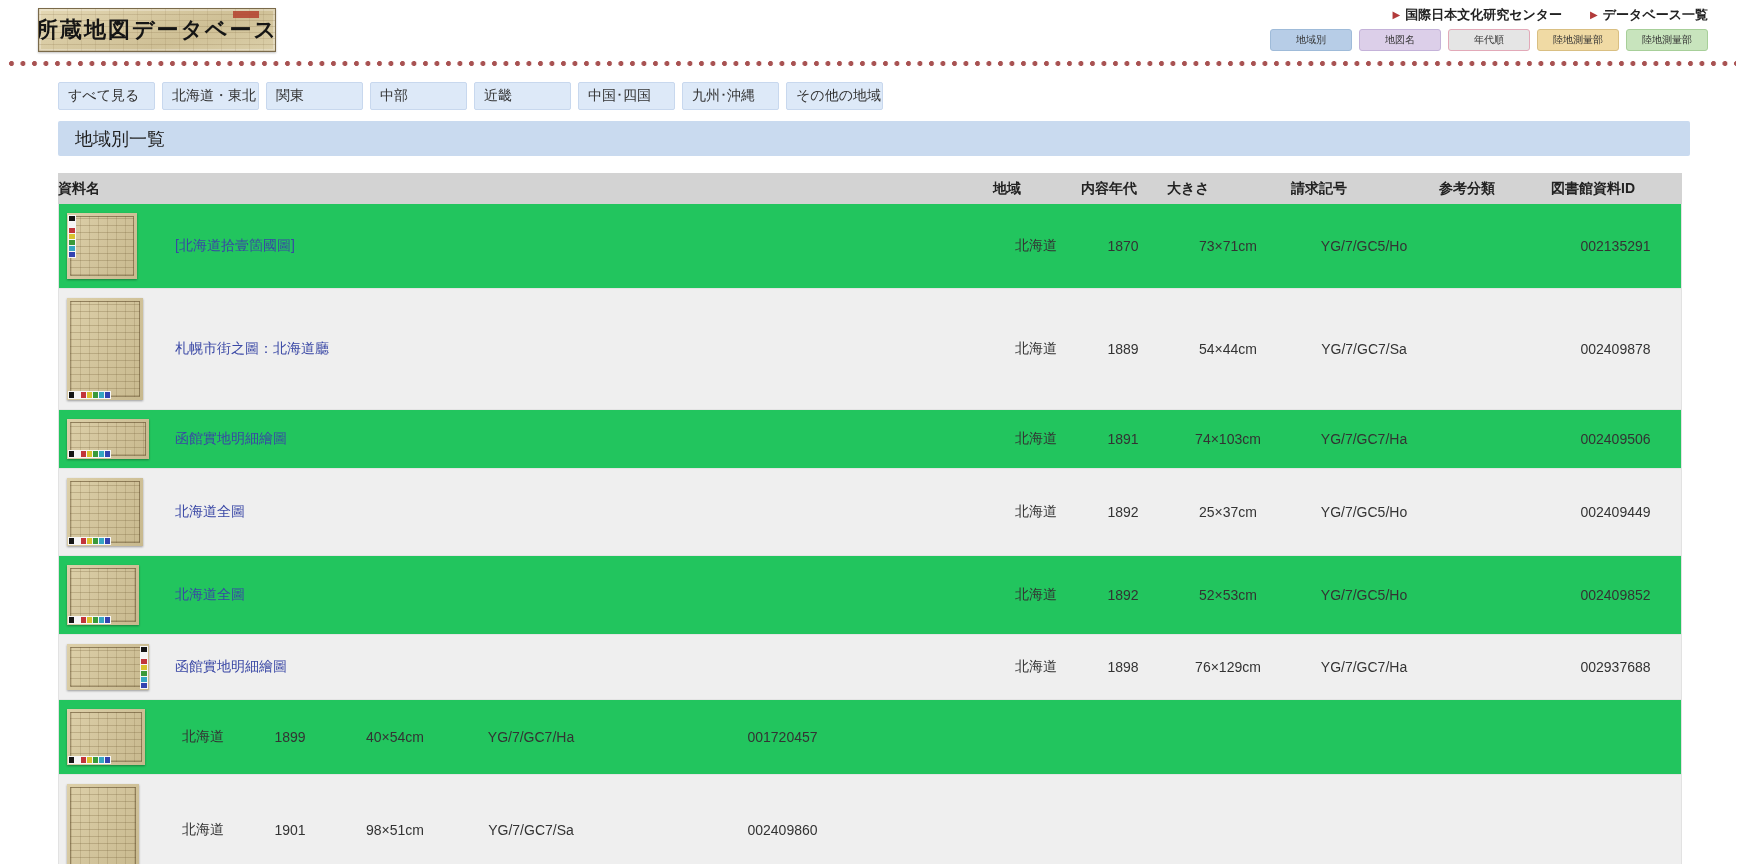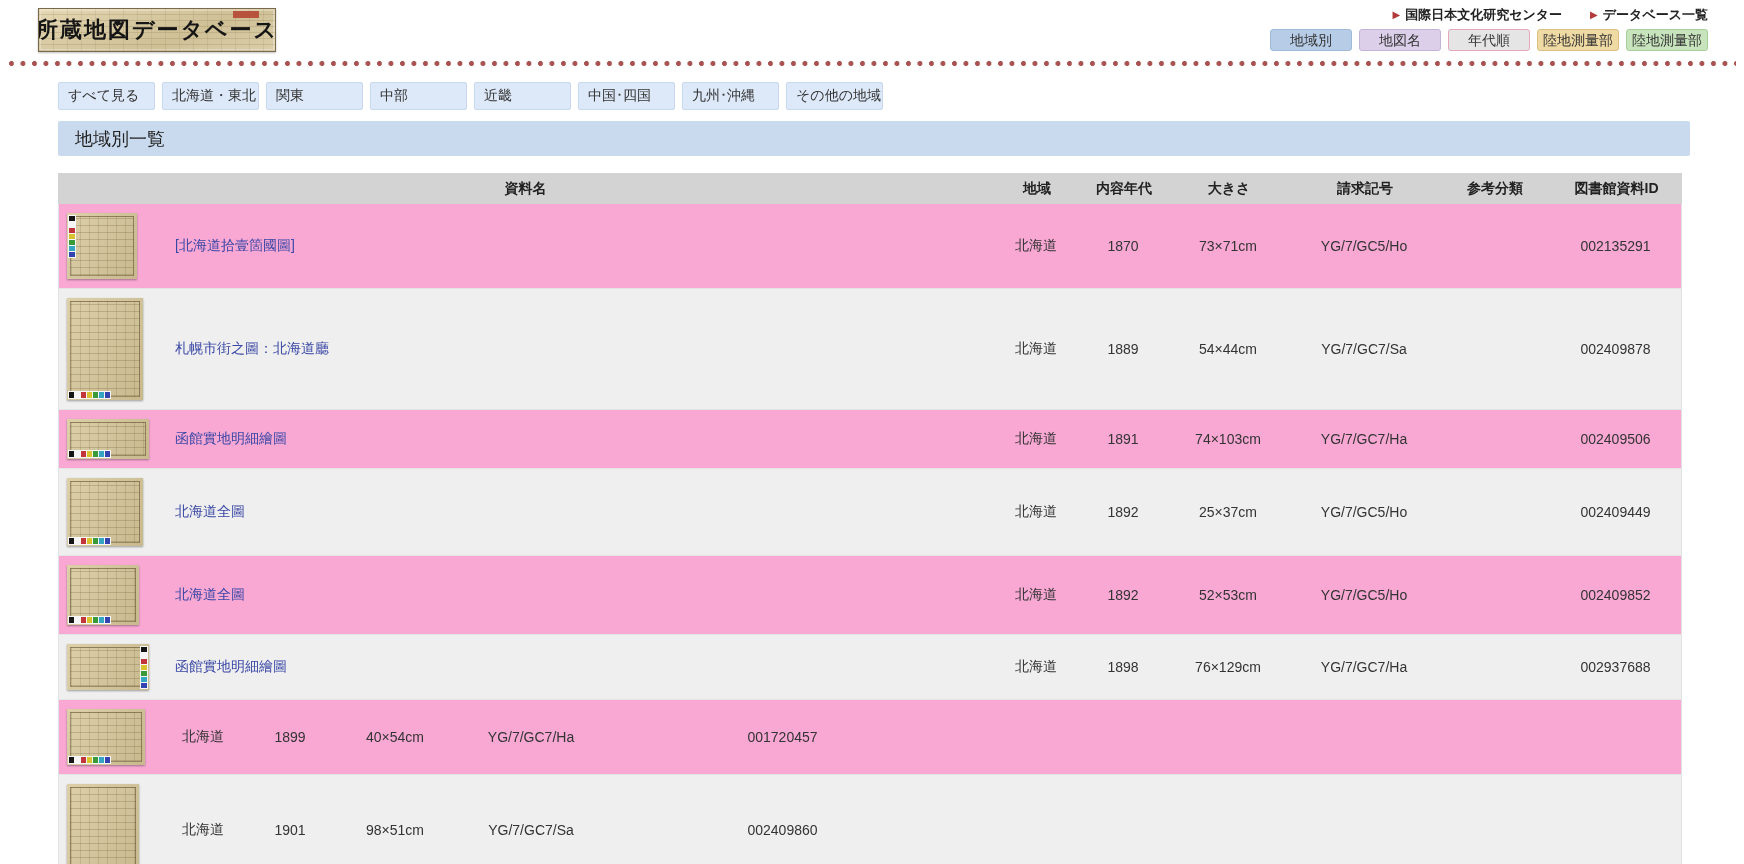--- a/index.html
+++ b/index.html
@@ -25,44 +25,44 @@
                repeating-linear-gradient(90deg,rgba(120,95,55,.12) 0 1px,transparent 1px 14px);}
   .logo::after{content:"";position:absolute;right:16px;top:2px;width:26px;height:7px;background:#b4412e;opacity:.85;}
   .logo-text{position:relative;font-family:"Liberation Serif","DejaVu Serif",serif;
     font-size:22px;font-weight:bold;color:#151515;letter-spacing:2px;white-space:nowrap;}
   .top-links{position:absolute;right:36px;top:6px;display:flex;gap:28px;
     font-size:13px;font-weight:bold;color:#222;align-items:center;}
   .top-link{display:flex;align-items:center;gap:5px;}
   .arrow{color:#b23a3a;font-size:10px;line-height:1;}
   .nav-buttons{position:absolute;right:36px;top:29px;display:flex;gap:7px;}
   .nav-btn{box-sizing:border-box;width:82px;height:22px;line-height:20px;text-align:center;
-    font-size:14px;color:#333;border-radius:3px;border:1px solid rgba(0,0,0,.18);}
+    font-size:10px;color:#333;border-radius:3px;border:1px solid rgba(0,0,0,.18);}
   .dots{position:absolute;left:8px;right:8px;bottom:0;height:7px;
     background-image:radial-gradient(circle at 3.5px 3.5px,var(--dotted-line) 2.2px,transparent 2.8px);
     background-size:11.5px 7px;background-repeat:repeat-x;}
 
   
   .tabs{margin:15px 0 0 58px;display:flex;gap:7px;}
   .tab{box-sizing:border-box;width:97px;padding:4px 9px;font-size:14px;color:#333;
     background:var(--tab-bg);border:1px solid var(--tab-border);border-radius:2px;white-space:nowrap;overflow:hidden;}
 
   
   .title-bar{margin:11px 54px 0 58px;height:35px;background:var(--title-bar-bg);border-radius:2px;
     display:flex;align-items:center;padding-left:17px;box-sizing:border-box;font-size:18px;color:#222;}
 
   
   .table{margin:17px 62px 0 58px;}
   .thead{display:flex;align-items:center;background:var(--header-bg);height:31px;
     font-size:14px;font-weight:bold;color:#222;}
-  .hcell{text-align:center;flex:none;}
+  .hcell{text-align:left;flex:none;}
   .h-name{flex:1;}
   .h-region{width:88px;} .h-year{width:86px;} .h-size{width:124px;}
   .h-call{width:148px;} .h-ref{width:112px;} .h-id{width:131px;}
   .tbody{border:1px solid #e2e2e2;border-top:none;}
-  .trow{display:flex;align-items:center;border-top:1px solid #e4e4e4;background:#f9a8d4;font-size:14px;}
+  .trow{display:flex;align-items:center;border-top:1px solid #e4e4e4;background:#22c55e;font-size:14px;}
   .trow:first-child{border-top:none;}
   .trow.even{background:var(--row-alt);}
   .thumb-cell{width:100px;flex:none;padding-left:8px;box-sizing:border-box;display:flex;align-items:center;}
   .name-cell{flex:1;min-width:0;padding-left:16px;}
   .map-link{color:var(--link-blue);font-size:14px;}
   .cell{flex:none;text-align:center;color:#333;}
   .c-region{width:88px;} .c-year{width:86px;} .c-size{width:124px;}
   .c-call{width:148px;} .c-ref{width:112px;} .c-id{width:131px;}
 
   

